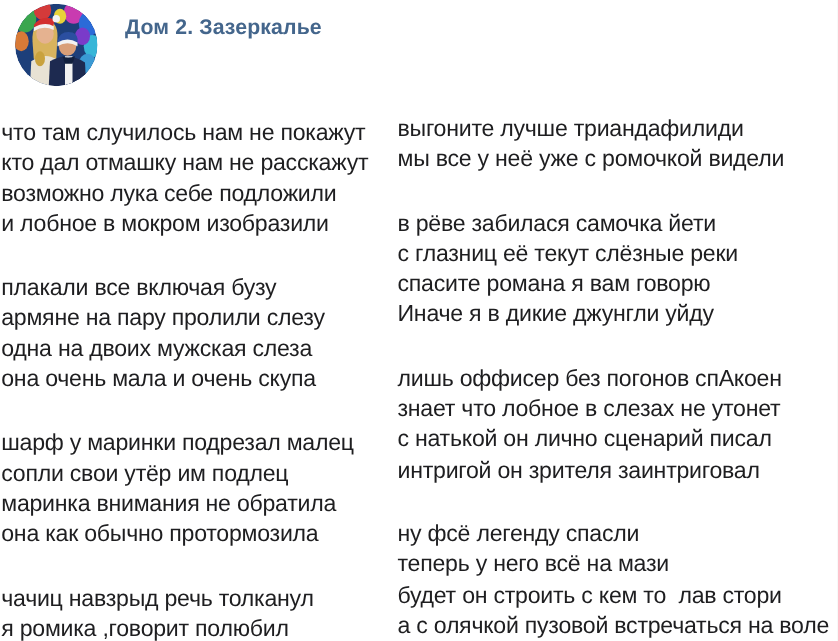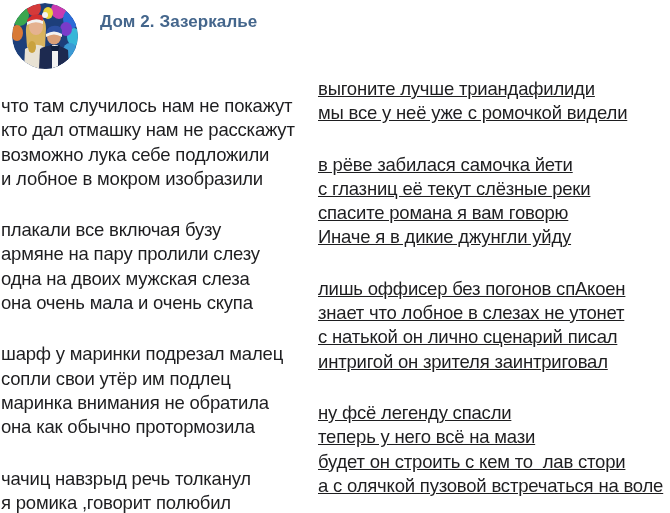--- a/index.html
+++ b/index.html
@@ -43,21 +43,21 @@
     text-decoration:none;
   }
   .poem-column{
     position:absolute;
     font-size:18.5px;
     letter-spacing:-0.2px;
     line-height:24.3px;
     white-space:pre; 
   }
   .poem-column.left{  top:94px; left:1px;   width:315px; }
-  .poem-column.right{ top:77px; left:318px; width:352px;text-decoration:underline; }
+  .poem-column.right{ top:91px; left:318px; width:352px; }
   .stanza{ margin-bottom:27px; }
   .stanza:last-child{ margin-bottom:0; }
 </style>
 </head>
 <body>
 
 <div class="screen">
 
   <div class="post-header">
 

